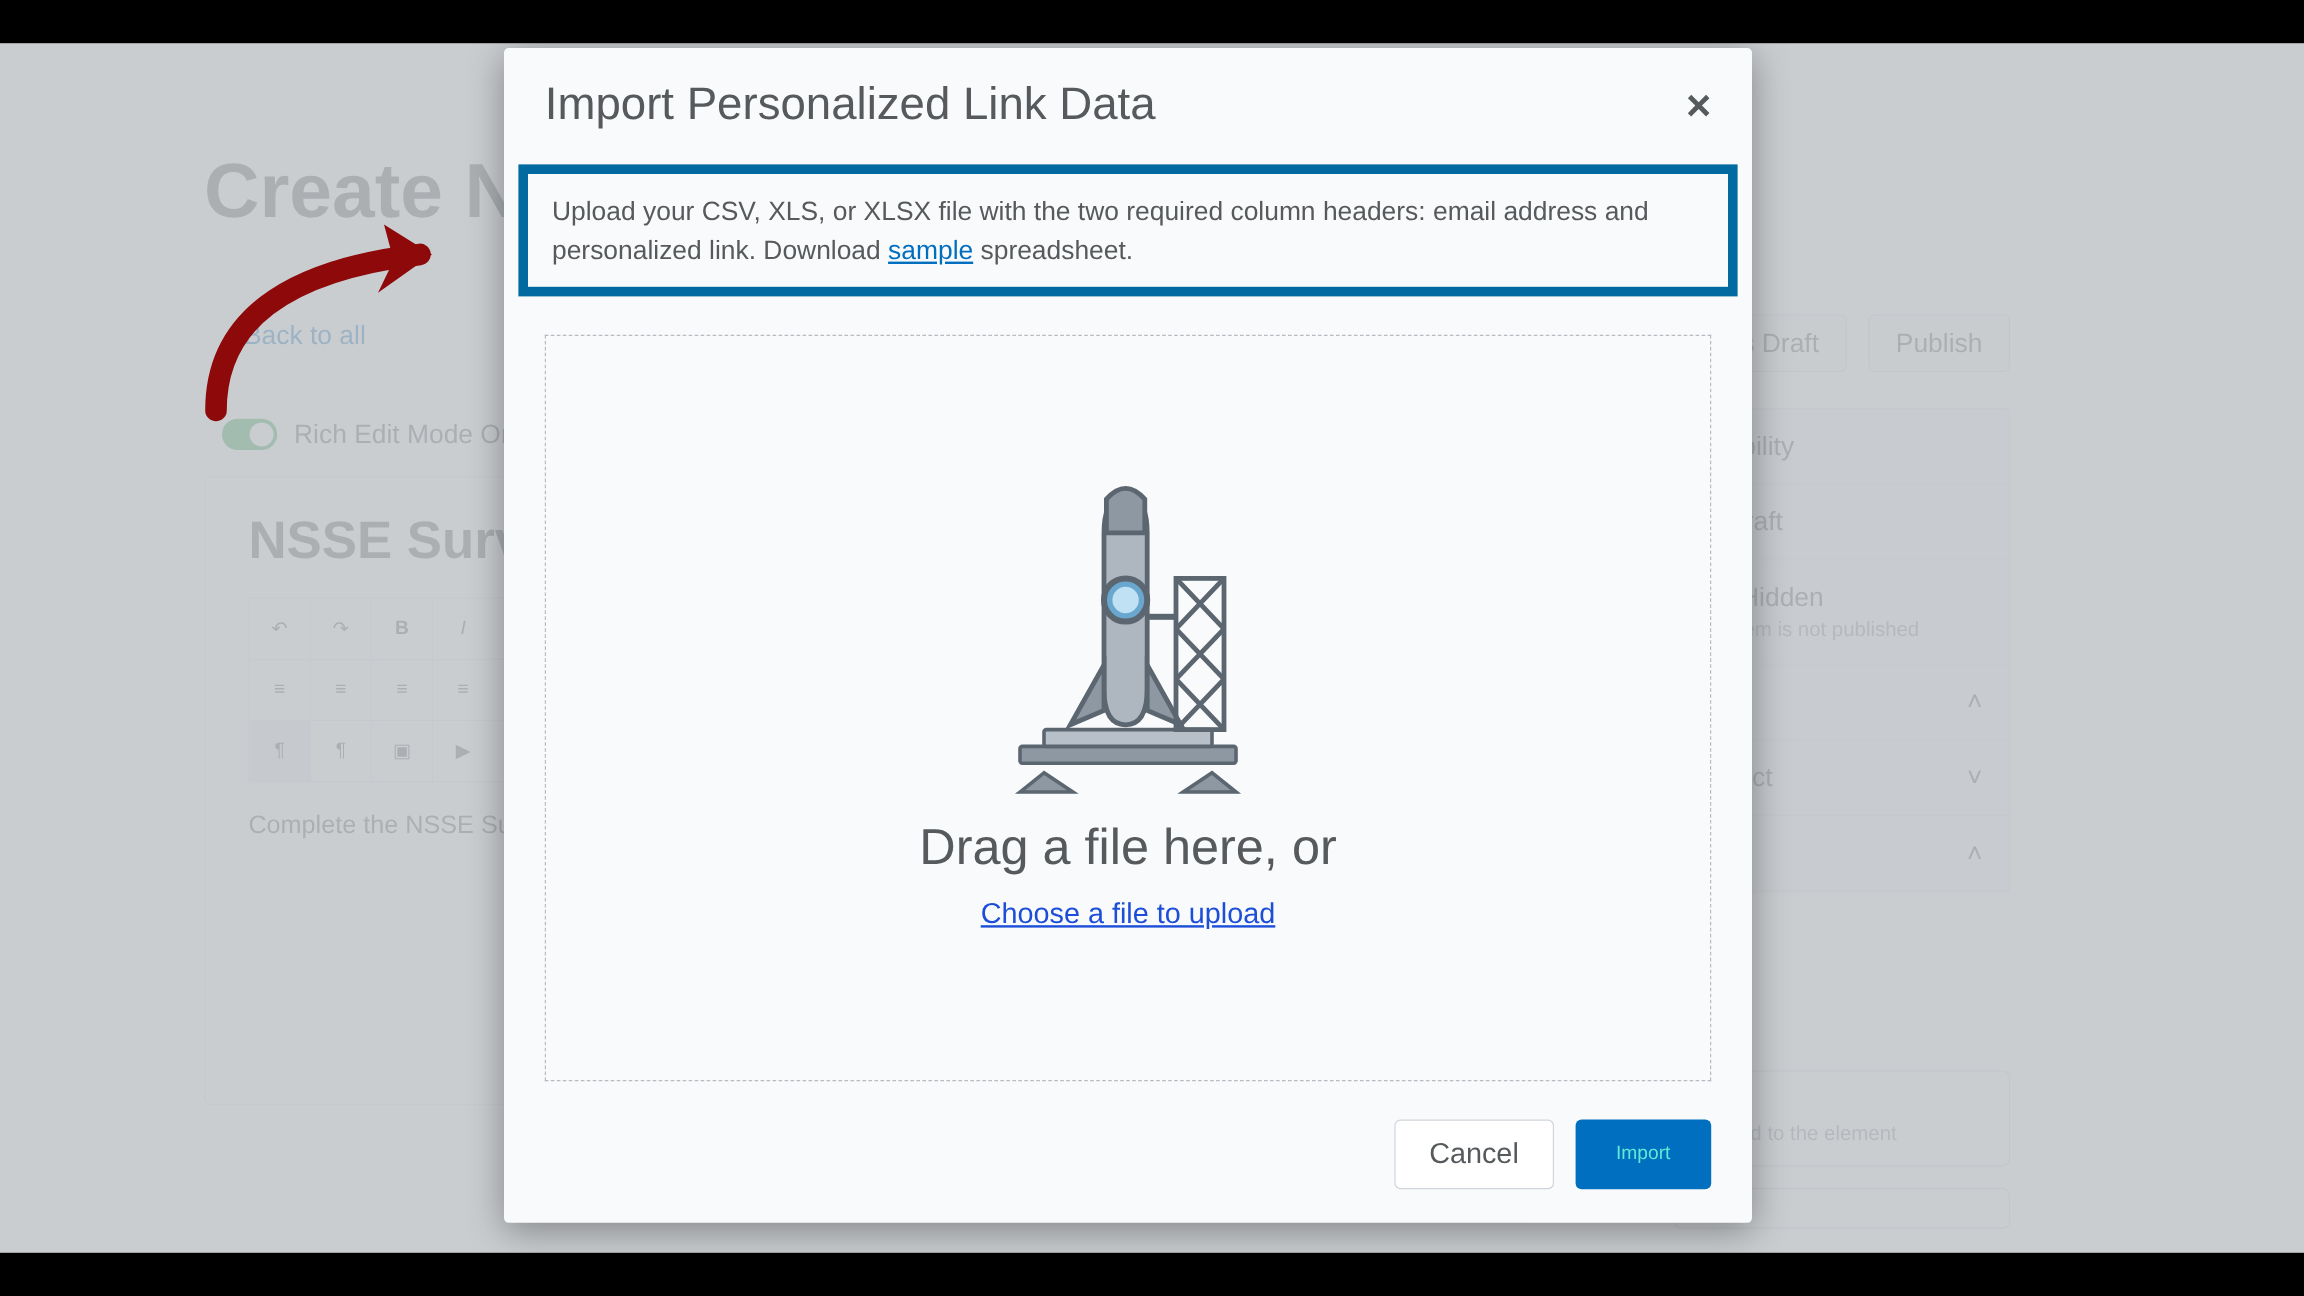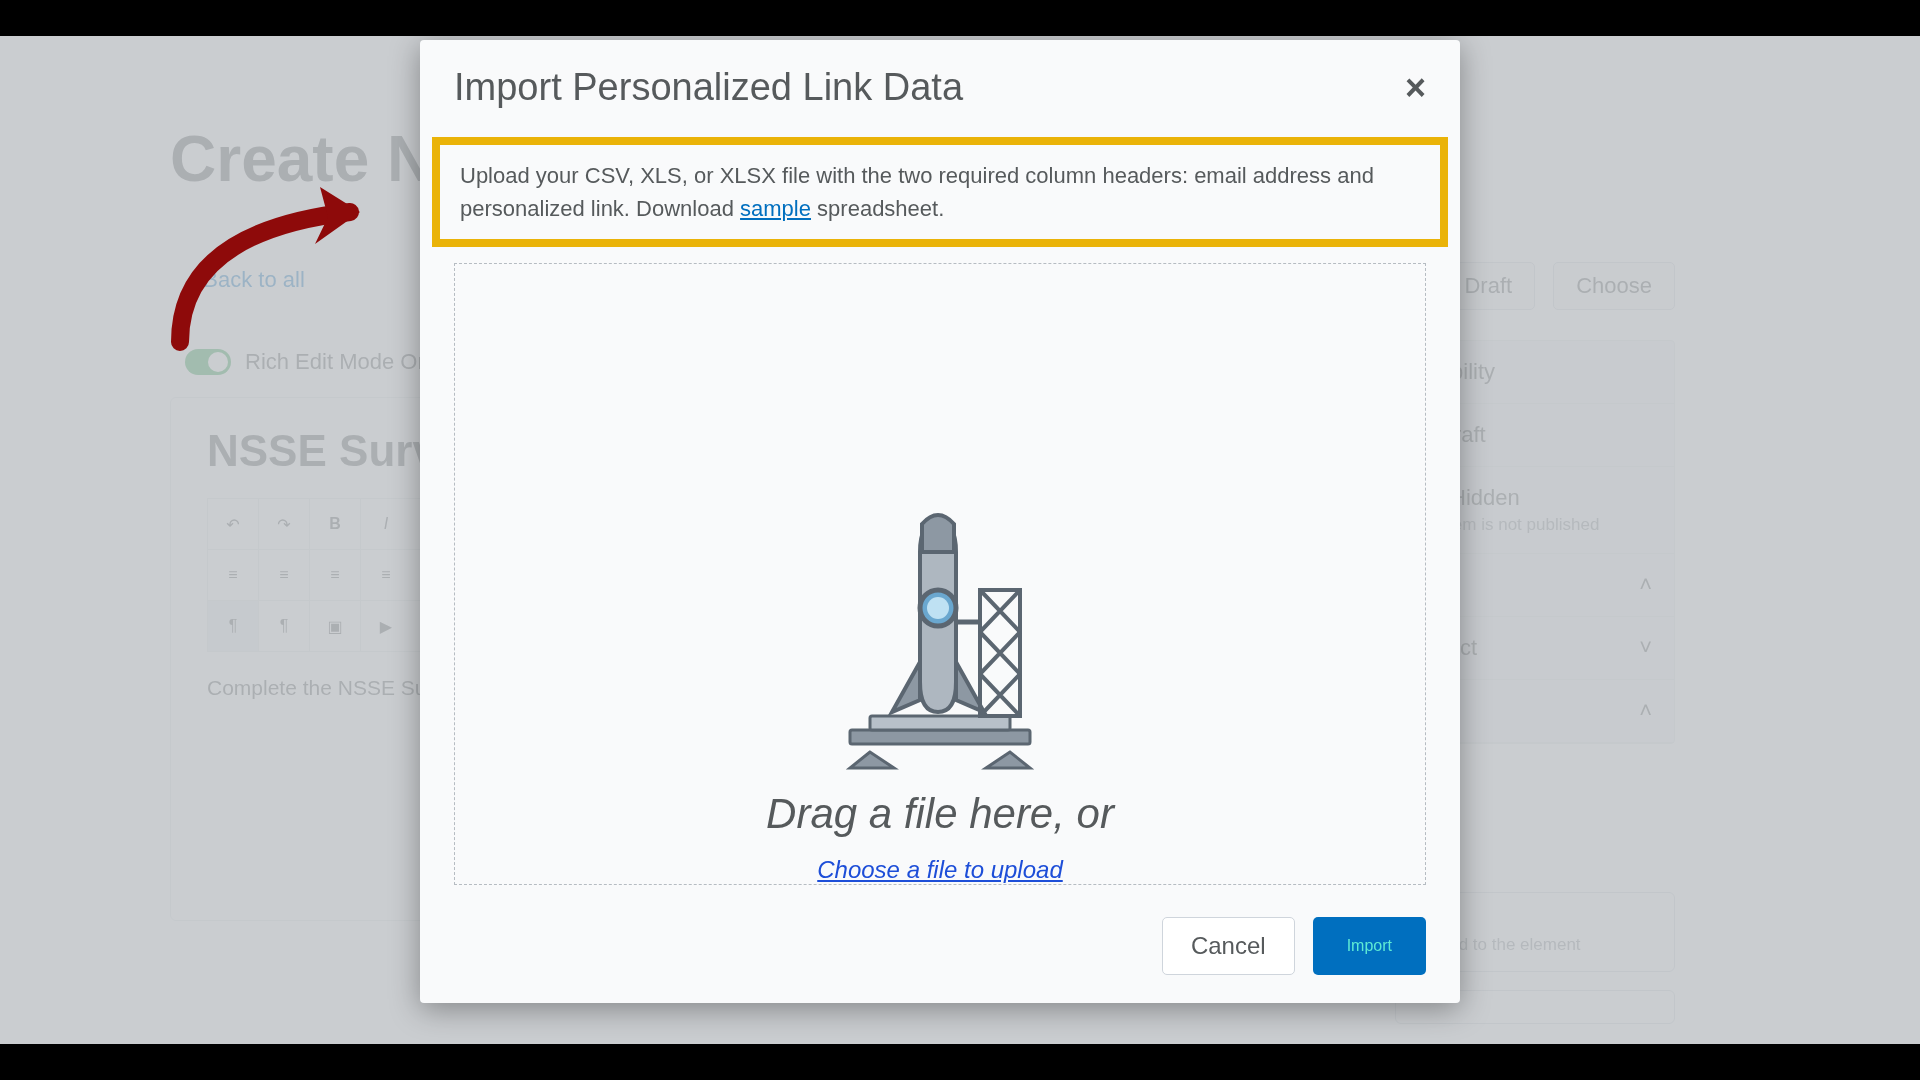--- a/index.html
+++ b/index.html
@@ -35,23 +35,23 @@
   .side-btn.selected{border:1px solid #2f7abc;}
   .side-btn .sub{font-size:17px;color:#8a9096;display:block;}
 
   .bg-dim{position:absolute;inset:0;background:rgba(190,194,198,0.82);z-index:50;}
   .arrow{position:absolute;left:160px;top:172px;z-index:55;}
 
   .modal{position:absolute;left:420px;top:40px;width:1040px;background:#f9fafb;border-radius:4px;box-shadow:0 6px 30px rgba(0,0,0,0.35);z-index:100;font-size:22px;color:#565a5c;}
   .modal-header{display:flex;justify-content:space-between;align-items:center;padding:26px 34px 18px 34px;}
   .modal-title{font-size:38px;color:#565a5c;}
   .close{font-size:36px;color:#565a5c;line-height:1;cursor:pointer;font-weight:700;}
-  .callout{margin:10px 12px 6px 12px;border:8px solid #eab308;padding:14px 20px;line-height:1.5;}
+  .callout{margin:10px 12px 6px 12px;border:8px solid #0369a1;padding:14px 20px;line-height:1.5;}
   .callout a{color:#006fbf;text-decoration:underline;}
-  .dropzone{margin:16px 34px 0 34px;border:1.5px dashed #b6bcc2;height:620px;display:flex;flex-direction:column;align-items:center;justify-content:flex-end;gap:18px;font-style:italic;}
+  .dropzone{margin:32px 34px 0 34px;border:1.5px dashed #b6bcc2;height:620px;display:flex;flex-direction:column;align-items:center;justify-content:center;gap:18px;}
   .dz-text{font-size:42px;color:#565a5c;}
   .dz-link{font-size:24px;color:#1d4ed8;text-decoration:underline;}
   .modal-footer{display:flex;justify-content:flex-end;gap:18px;padding:32px 34px 28px 14px;}
   .btn-default{border:1px solid #cfd5dc;background:#fff;color:#565a5c;font-size:24px;padding:14px 28px;border-radius:5px;}
   .btn-primary{border:none;background:#006fbf;color:#5eead4;font-size:16px;padding:14px 34px;border-radius:5px;text-align:right;}
 
   svg{display:block;}
 </style>
 </head>
 <body>
@@ -64,21 +64,21 @@
   <div class="back-link">
     <span>‹</span>
     <span>Back to all</span>
   </div>
   <div class="toggle-row">
     <div class="toggle"></div>
     <span>Rich Edit Mode On</span>
   </div>
   <div class="actions-top">
     <button class="btn-ghost">Save as Draft</button>
-    <button class="btn-ghost">Choose</button>
+    <button class="btn-ghost">Publish</button>
   </div>
 
   <div class="editor-card">
     <div class="editor-heading">NSSE Surve</div>
     <div class="toolbar">
       <div class="toolbar-row">
         <div class="tb-btn">↶</div>
         <div class="tb-btn">↷</div>
         <div class="tb-btn" style="font-weight:700">B</div>
         <div class="tb-btn" style="font-style:italic">I</div>

